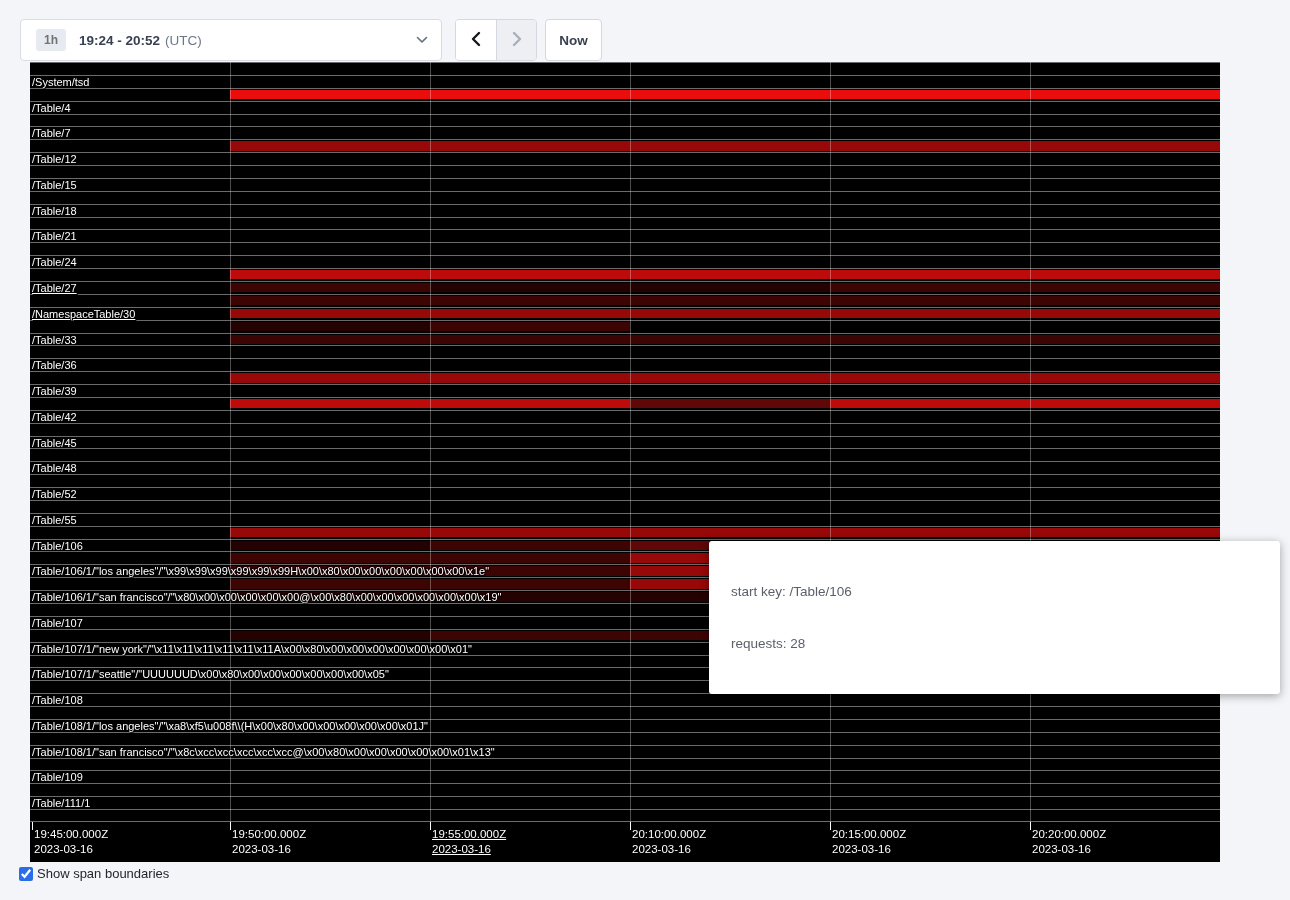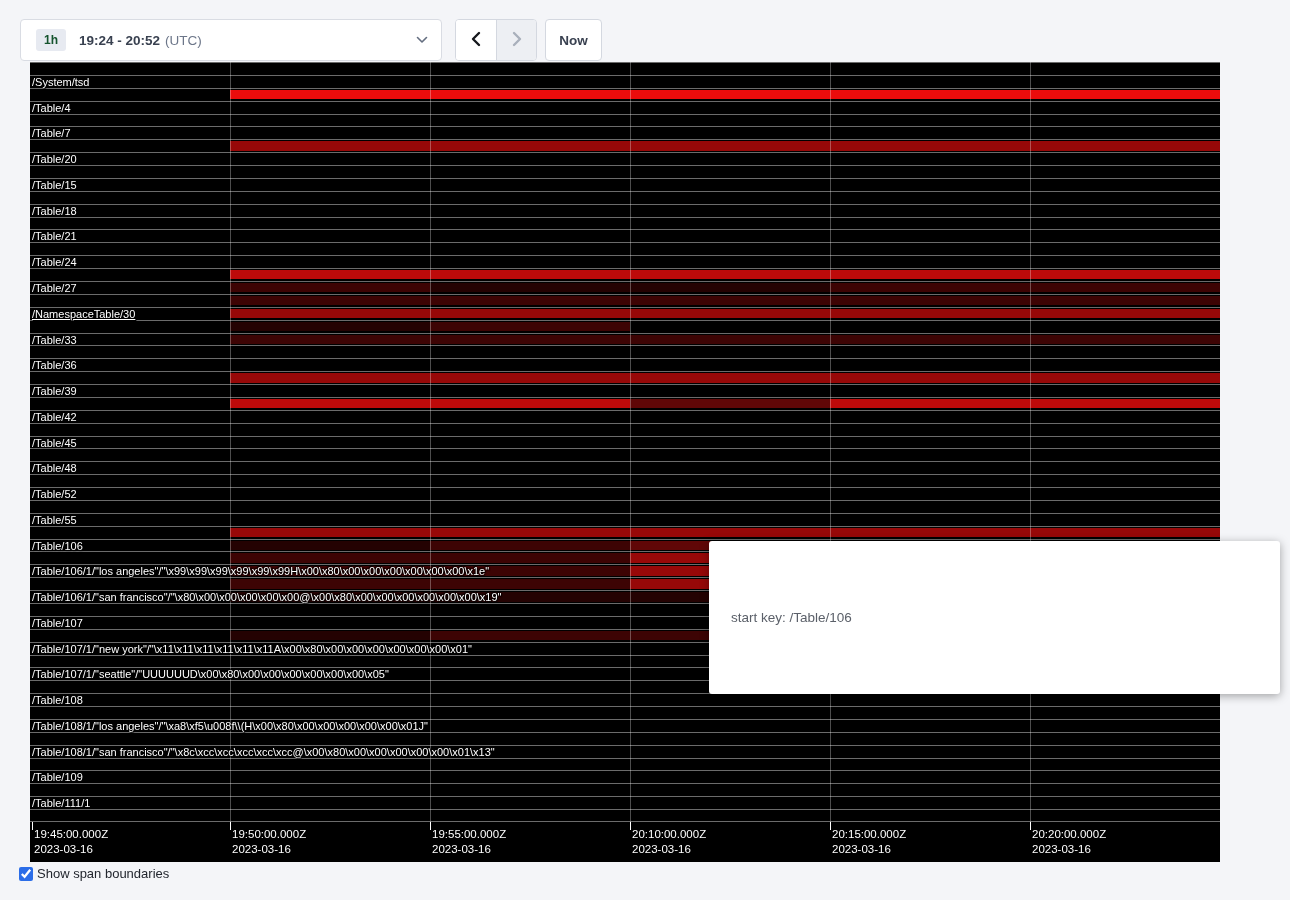--- a/index.html
+++ b/index.html
@@ -3,21 +3,21 @@
 <meta charset="utf-8">
 <style>
   html,body{margin:0;padding:0;}
   body{background:#f4f5f8;font-family:"Liberation Sans",sans-serif;}
   .app{position:relative;width:1290px;height:900px;background:#f4f5f8;overflow:hidden;}
 
   
   .time-dropdown{position:absolute;left:20px;top:19px;width:422px;height:42px;background:#ffffff;
     border:1px solid #d9dce3;border-radius:4px;display:flex;align-items:center;box-sizing:border-box;cursor:pointer;}
   .preset-badge{margin-left:15px;background:#e7eaf1;border-radius:3px;padding:4px 8px;font-size:12px;
-    font-weight:bold;color:#14532d;}
+    font-weight:bold;color:#737373;}
   .range-text{margin-left:13px;font-size:13.5px;font-weight:bold;color:#394150;}
   .tz-text{margin-left:5px;font-size:13.5px;color:#6c7689;}
   .dd-chev{margin-left:auto;margin-right:13px;display:flex;align-items:center;}
   .nav-group{position:absolute;left:455px;top:19px;height:42px;display:flex;border:1px solid #d4d8e0;
     border-radius:4px;overflow:hidden;background:#fff;box-sizing:border-box;}
   .nav-btn{width:40px;height:100%;border:none;background:#fff;display:flex;align-items:center;
     justify-content:center;cursor:pointer;padding:0;}
   .nav-btn + .nav-btn{border-left:1px solid #d4d8e0;}
   .nav-btn.disabled{background:#edeff3;cursor:default;}
   .now-btn{position:absolute;left:545px;top:19px;width:57px;height:42px;background:#fff;
@@ -225,26 +225,26 @@
       <div class="hline" style="top: 747.119px; background: rgba(255, 255, 255, 0.42);"></div>
       <div class="hline" style="top: 759px; background: rgba(255, 255, 255, 0.42);"></div>
       <div class="vline" style="left: 200px;"></div>
       <div class="vline" style="left: 400px;"></div>
       <div class="vline" style="left: 600px;"></div>
       <div class="vline" style="left: 800px;"></div>
       <div class="vline" style="left: 1000px;"></div>
       <div class="row-label" style="top: 13.8814px;">/System/tsd</div>
       <div class="row-label" style="top: 39.6441px;">/Table/4</div>
       <div class="row-label" style="top: 65.4068px;">/Table/7</div>
-      <div class="row-label" style="top: 91.1695px;">/Table/20</div>
+      <div class="row-label" style="top: 91.1695px;">/Table/12</div>
       <div class="row-label" style="top: 116.932px;">/Table/15</div>
       <div class="row-label" style="top: 142.695px;">/Table/18</div>
       <div class="row-label" style="top: 168.458px;">/Table/21</div>
       <div class="row-label" style="top: 194.22px;">/Table/24</div>
-      <div class="row-label" style="top: 219.983px;">/Table/27</div>
+      <div class="row-label" style="top: 219.983px; text-decoration: underline;">/Table/27</div>
       <div class="row-label" style="top: 245.746px; text-decoration: underline;">/NamespaceTable/30</div>
       <div class="row-label" style="top: 271.508px;">/Table/33</div>
       <div class="row-label" style="top: 297.271px;">/Table/36</div>
       <div class="row-label" style="top: 323.034px;">/Table/39</div>
       <div class="row-label" style="top: 348.797px;">/Table/42</div>
       <div class="row-label" style="top: 374.559px;">/Table/45</div>
       <div class="row-label" style="top: 400.322px;">/Table/48</div>
       <div class="row-label" style="top: 426.085px;">/Table/52</div>
       <div class="row-label" style="top: 451.847px;">/Table/55</div>
       <div class="row-label" style="top: 477.61px;">/Table/106</div>
@@ -262,21 +262,21 @@
       <div class="axis-label" style="left: 4px;">
         <div class="">19:45:00.000Z</div>
         <div class="">2023-03-16</div>
       </div>
       <div class="axis-tick" style="left: 200px;"></div>
       <div class="axis-label" style="left: 202px;">
         <div class="">19:50:00.000Z</div>
         <div class="">2023-03-16</div>
       </div>
       <div class="axis-tick" style="left: 400px;"></div>
-      <div class="axis-label" style="left: 402px;">
+      <div class="axis-label" style="left: 402px; text-decoration: underline;">
         <div class="">19:55:00.000Z</div>
         <div class="">2023-03-16</div>
       </div>
       <div class="axis-tick" style="left: 600px;"></div>
       <div class="axis-label" style="left: 602px;">
         <div class="">20:10:00.000Z</div>
         <div class="">2023-03-16</div>
       </div>
       <div class="axis-tick" style="left: 800px;"></div>
       <div class="axis-label" style="left: 802px;">
@@ -285,20 +285,21 @@
       </div>
       <div class="axis-tick" style="left: 1000px;"></div>
       <div class="axis-label" style="left: 1002px;">
         <div class="">20:20:00.000Z</div>
         <div class="">2023-03-16</div>
       </div>
     </div>
 
   <div class="tooltip" id="tooltip">
       <div class="tooltip-line">start key: /Table/106</div>
+      <div class="tooltip-line">requests: 28</div>
     </div>
 
   <label class="footer">
     <input type="checkbox" checked="" style="">
     <span>Show span boundaries</span>
   </label>
 
 </div>
 
 </body></html>

